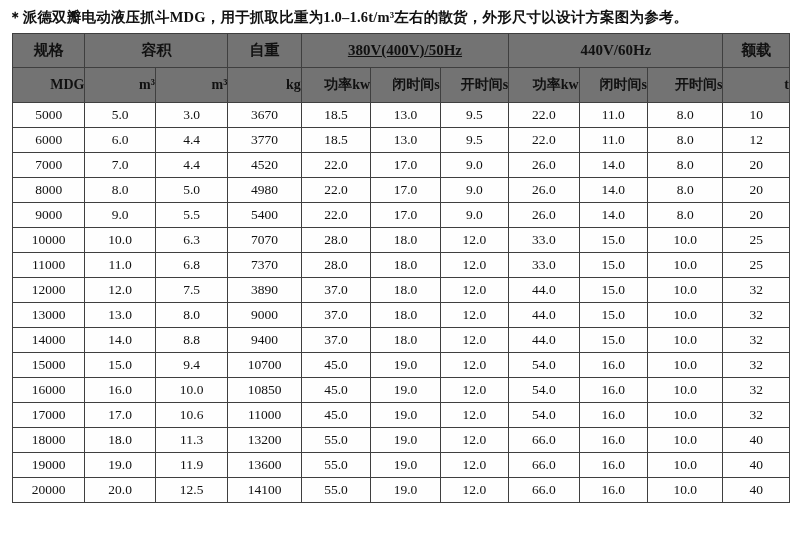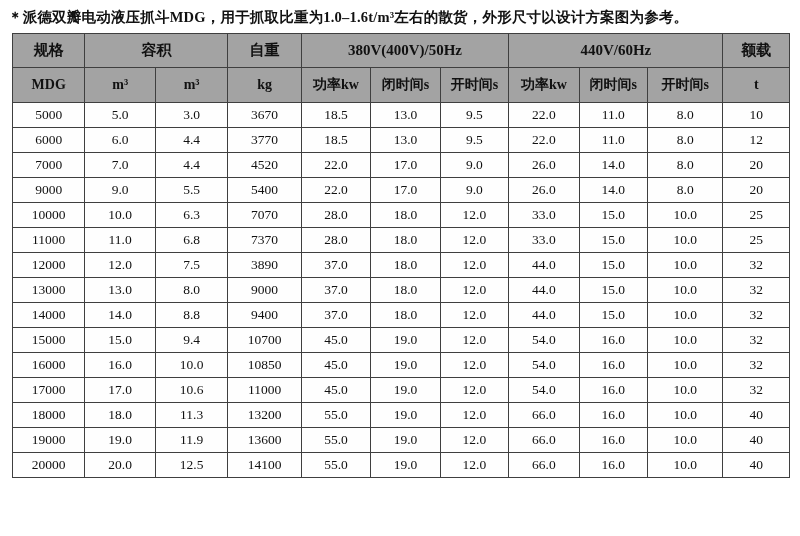--- a/index.html
+++ b/index.html
@@ -28,39 +28,41 @@
   }
   table.spec th, table.spec td {
     border: 1px solid #3f3f3f;
     text-align: center;
     vertical-align: middle;
     padding: 0;
     white-space: nowrap;
     overflow: hidden;
   }
   thead th {
-    background: #a3a3a3;
+    background: #737373;
     font-weight: bold;
   }
   tr.hrow1 th {
     height: 33px;
     font-size: 15px;
   }
   tr.hrow2 th {
     height: 34px;
     font-size: 14px;
+    text-align: right;
   }
   tbody td {
     height: 24px;
     font-size: 13.5px;
     background: #fefefe;
   }
   th.cell-left {
     text-align: left;
     padding-left: 14px;
+    text-decoration: underline;
   }
 </style>
 </head>
 <body>
 
 <div class="note">＊派德双瓣电动液压抓斗MDG，用于抓取比重为1.0–1.6t/m³左右的散货，外形尺寸以设计方案图为参考。</div>
 
 <table class="spec">
   <colgroup>
     <col style="width:72px">
@@ -132,20 +134,33 @@
         <td>4520</td>
         <td>22.0</td>
         <td>17.0</td>
         <td>9.0</td>
         <td>26.0</td>
         <td>14.0</td>
         <td>8.0</td>
         <td>20</td>
       </tr>
       <tr>
+        <td>8000</td>
+        <td>8.0</td>
+        <td>5.0</td>
+        <td>4980</td>
+        <td>22.0</td>
+        <td>17.0</td>
+        <td>9.0</td>
+        <td>26.0</td>
+        <td>14.0</td>
+        <td>8.0</td>
+        <td>20</td>
+      </tr>
+      <tr>
         <td>9000</td>
         <td>9.0</td>
         <td>5.5</td>
         <td>5400</td>
         <td>22.0</td>
         <td>17.0</td>
         <td>9.0</td>
         <td>26.0</td>
         <td>14.0</td>
         <td>8.0</td>

